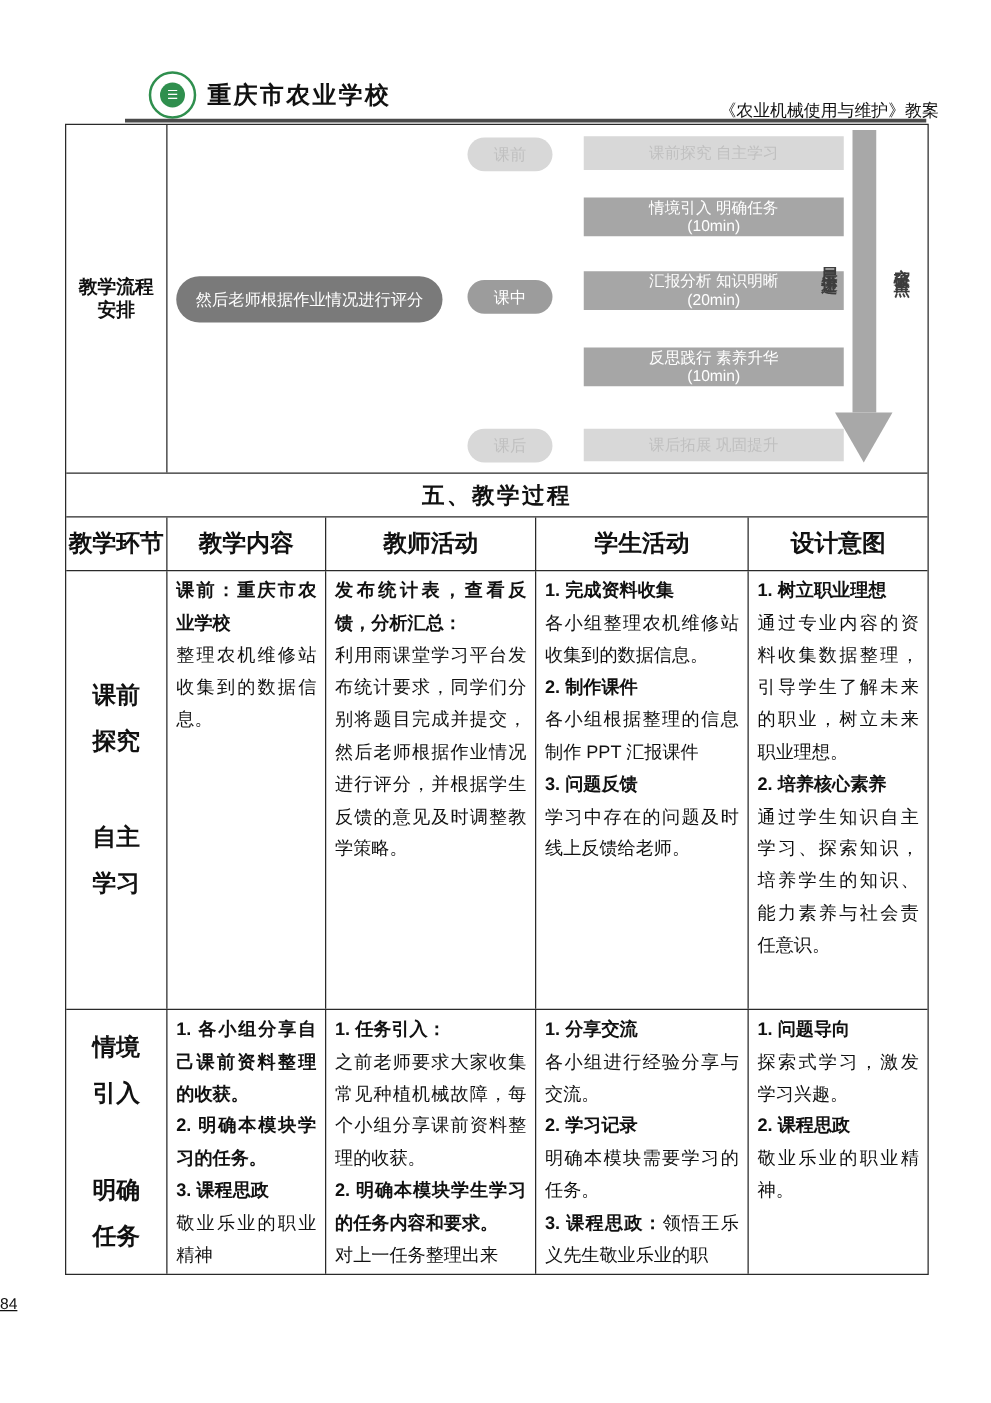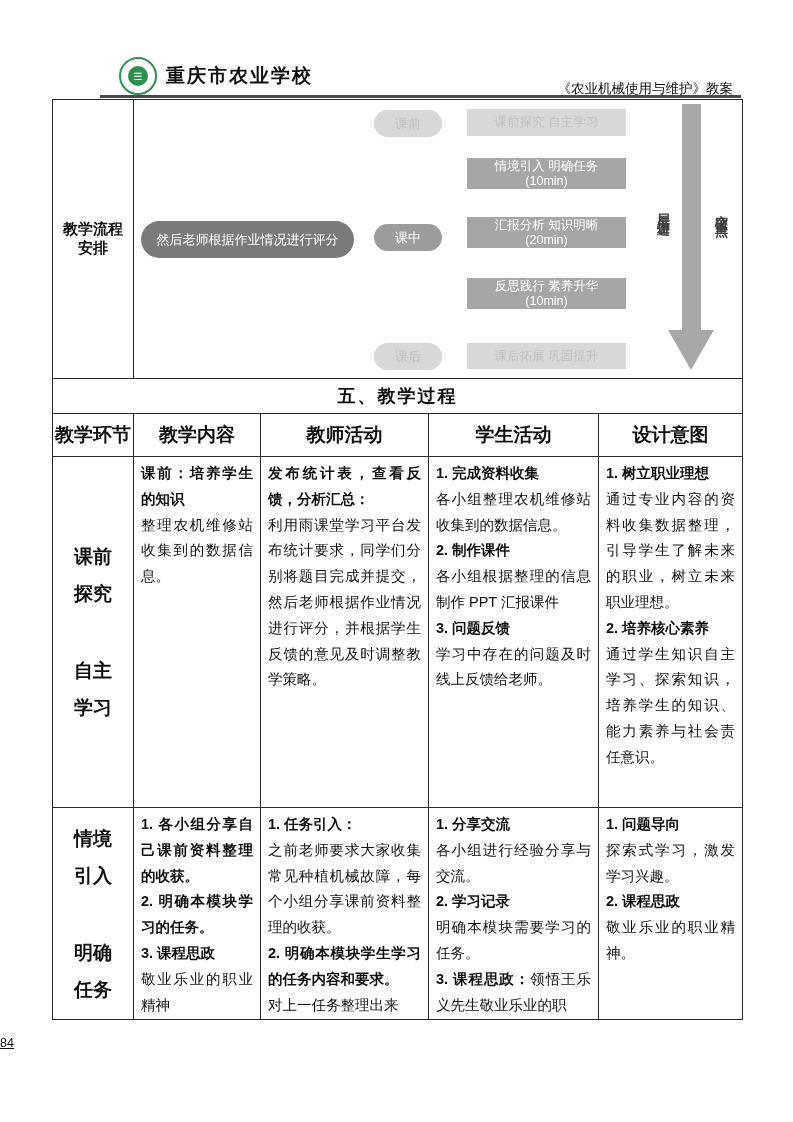--- a/index.html
+++ b/index.html
@@ -6,21 +6,21 @@
   .page{position:relative;width:793px;height:1122px;background:#fff;overflow:hidden;
         font-family:"Liberation Sans",sans-serif;color:#111;}
 
   
   .logo{position:absolute;left:119px;top:57px;width:38px;height:38px;border:2px solid #2f8f4e;
         border-radius:50%;box-sizing:border-box;display:flex;align-items:center;justify-content:center;}
   .logo-inner{width:20px;height:20px;border-radius:50%;background:#2f8f4e;color:#fff;font-size:10px;
         display:flex;align-items:center;justify-content:center;}
   .school-name{position:absolute;left:166px;top:63px;font-size:19px;font-weight:bold;
         font-family:"Liberation Serif","DejaVu Serif",serif;letter-spacing:2px;}
-  .doc-title{position:absolute;right:60px;top:80px;font-size:13.5px;
+  .doc-title{position:absolute;right:42px;top:80px;font-size:13.5px;
         font-family:"Liberation Serif","DejaVu Serif",serif;}
   .header-rule{position:absolute;left:100px;top:95px;width:641px;height:2.5px;background:#4a4a4a;}
 
   
   .doc-table{position:absolute;left:52px;top:99px;width:689px;border:1px solid #2a2a2a;}
   .trow{display:flex;border-bottom:1px solid #2a2a2a;box-sizing:border-box;}
   .trow:last-child{border-bottom:none;}
   .cell{box-sizing:border-box;border-right:1px solid #2a2a2a;overflow:hidden;}
   .cell:last-child{border-right:none;}
   .r-flow{height:279px;}
@@ -31,21 +31,21 @@
 
   
   .flow-label{width:81px;display:flex;flex-direction:column;align-items:center;justify-content:center;
         font-weight:bold;font-size:15px;}
   .flow-canvas{position:relative;flex:1;}
   .task-pill{position:absolute;left:7px;top:121px;width:213px;height:37px;border-radius:19px;
         background:#7a7a7a;color:#fff;font-size:13px;line-height:16px;display:flex;align-items:center;
         justify-content:center;text-align:center;padding:0 13px;box-sizing:border-box;}
   .pill{position:absolute;left:240px;width:68px;height:27px;border-radius:14px;display:flex;
         align-items:center;justify-content:center;font-size:13px;}
-  .box{position:absolute;left:333px;width:159px;display:flex;flex-direction:column;align-items:center;
+  .box{position:absolute;left:333px;width:208px;display:flex;flex-direction:column;align-items:center;
         justify-content:center;font-size:12.5px;line-height:14.5px;text-align:center;}
   .tone-light{background:#d8d8d8;color:#c0c0c0;}
   .tone-mid{background:#a6a6a6;color:#ffffff;}
   .pill.tone-mid{background:#9c9c9c;}
   .vtext{position:absolute;writing-mode:vertical-rl;font-size:13px;letter-spacing:3px;color:#3d3d3d;font-weight:600;}
   .vl{left:520px;top:103px;}
   .vr{left:578px;top:104px;}
   .arrow{position:absolute;left:534px;top:4px;width:46px;height:266px;}
   .arrow-body{width:19px;height:226px;margin:0 auto;background:#a8a8a8;}
   .arrow-head{width:0;height:0;border-left:23px solid transparent;border-right:23px solid transparent;
@@ -137,21 +137,21 @@
 
     <div class="trow r-b0" id="body-row-0">
         <div class="cell stage-cell" style="width: 81px;">
           <div class="sline">课前</div>
           <div class="sline">探究</div>
           <div class="sgap"></div>
           <div class="sline">自主</div>
           <div class="sline">学习</div>
         </div>
         <div class="cell txt" style="width: 127px;">
-          <p><span class="seg-b">课前：培养学生的知识</span></p>
+          <p><span class="seg-b">课前：重庆市农业学校</span></p>
           <p><span class="seg-r">整理农机维修站收集到的数据信息。</span></p>
         </div>
         <div class="cell txt" style="width: 168px;">
           <p><span class="seg-b">发布统计表，查看反馈，分析汇总：</span></p>
           <p><span class="seg-r">利用雨课堂学习平台发布统计要求，同学们分别将题目完成并提交，然后老师根据作业情况进行评分，并根据学生反馈的意见及时调整教学策略。</span></p>
         </div>
         <div class="cell txt" style="width: 170px;">
           <p><span class="seg-b">1. 完成资料收集</span></p>
           <p><span class="seg-r">各小组整理农机维修站收集到的数据信息。</span></p>
           <p><span class="seg-b">2. 制作课件</span></p>

